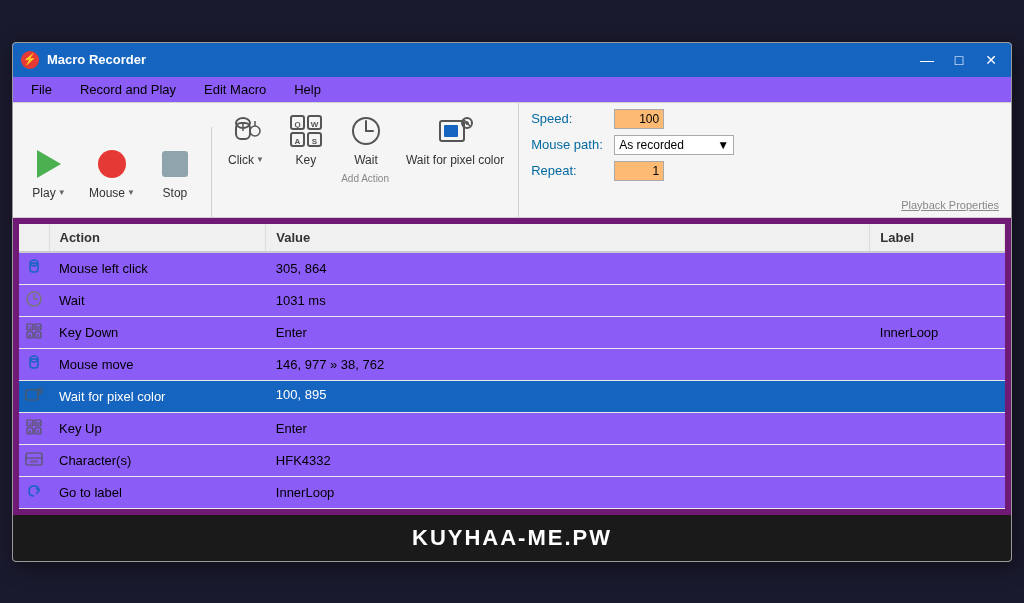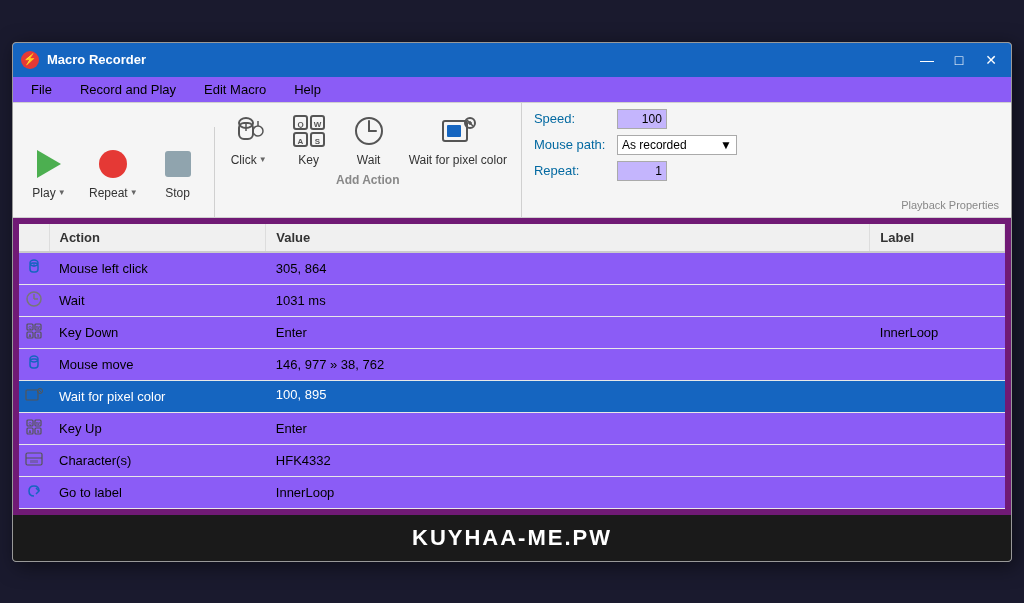--- a/index.html
+++ b/index.html
@@ -133,21 +133,21 @@
       display: flex;
       align-items: center;
       gap: 8px;
     }
     .prop-label {
       min-width: 75px;
       color: #0369a1;
     }
     .prop-input {
       border: 1px solid #aaa;
-      background: #c4b5fd;
+      background: #fdba74;
       padding: 2px 4px;
       width: 50px;
       text-align: right;
       font-size: 12px;
     }
     .prop-select {
       border: 1px solid #aaa;
       background: white;
       padding: 2px 4px;
       font-size: 12px;
@@ -221,37 +221,37 @@
       flex-direction: column;
       border-right: 1px solid #d0d0d0;
       flex-shrink: 0;
     }
     .add-action-btns {
       display: flex;
       padding: 4px 4px 0;
     }
     .add-action-label {
       text-align: center;
-      font-size: 12px;
+      font-size: 10px;
       color: #888;
       padding: 2px 0 4px;
-      font-weight: bold;
     }
     .right-props {
       display: flex;
       flex-direction: column;
       padding: 6px 12px;
       gap: 6px;
       flex: 1;
     }
     .playback-title {
       font-size: 11px;
       color: #888;
       text-align: right;
       margin-top: 12px;
+      text-decoration: underline;
     }
   </style>
 </head>
 <body>
 
 <div class="window">
 
   <div class="title-bar">
     <div class="title-bar-icon">
       <span>⚡</span>
@@ -281,21 +281,21 @@
         <span class="toolbar-label">
           <span>Play</span>
           <span class="dropdown-arrow">▼</span>
         </span>
       </button>
       <button class="toolbar-btn">
         <div class="toolbar-icon">
           <div class="icon-record"></div>
         </div>
         <span class="toolbar-label">
-          <span>Repeat</span>
+          <span>Mouse</span>
           <span class="dropdown-arrow">▼</span>
         </span>
       </button>
       <button class="toolbar-btn">
         <div class="toolbar-icon">
           <div class="icon-stop"></div>
         </div>
         <span class="toolbar-label">
           <span>Stop</span>
         </span>

